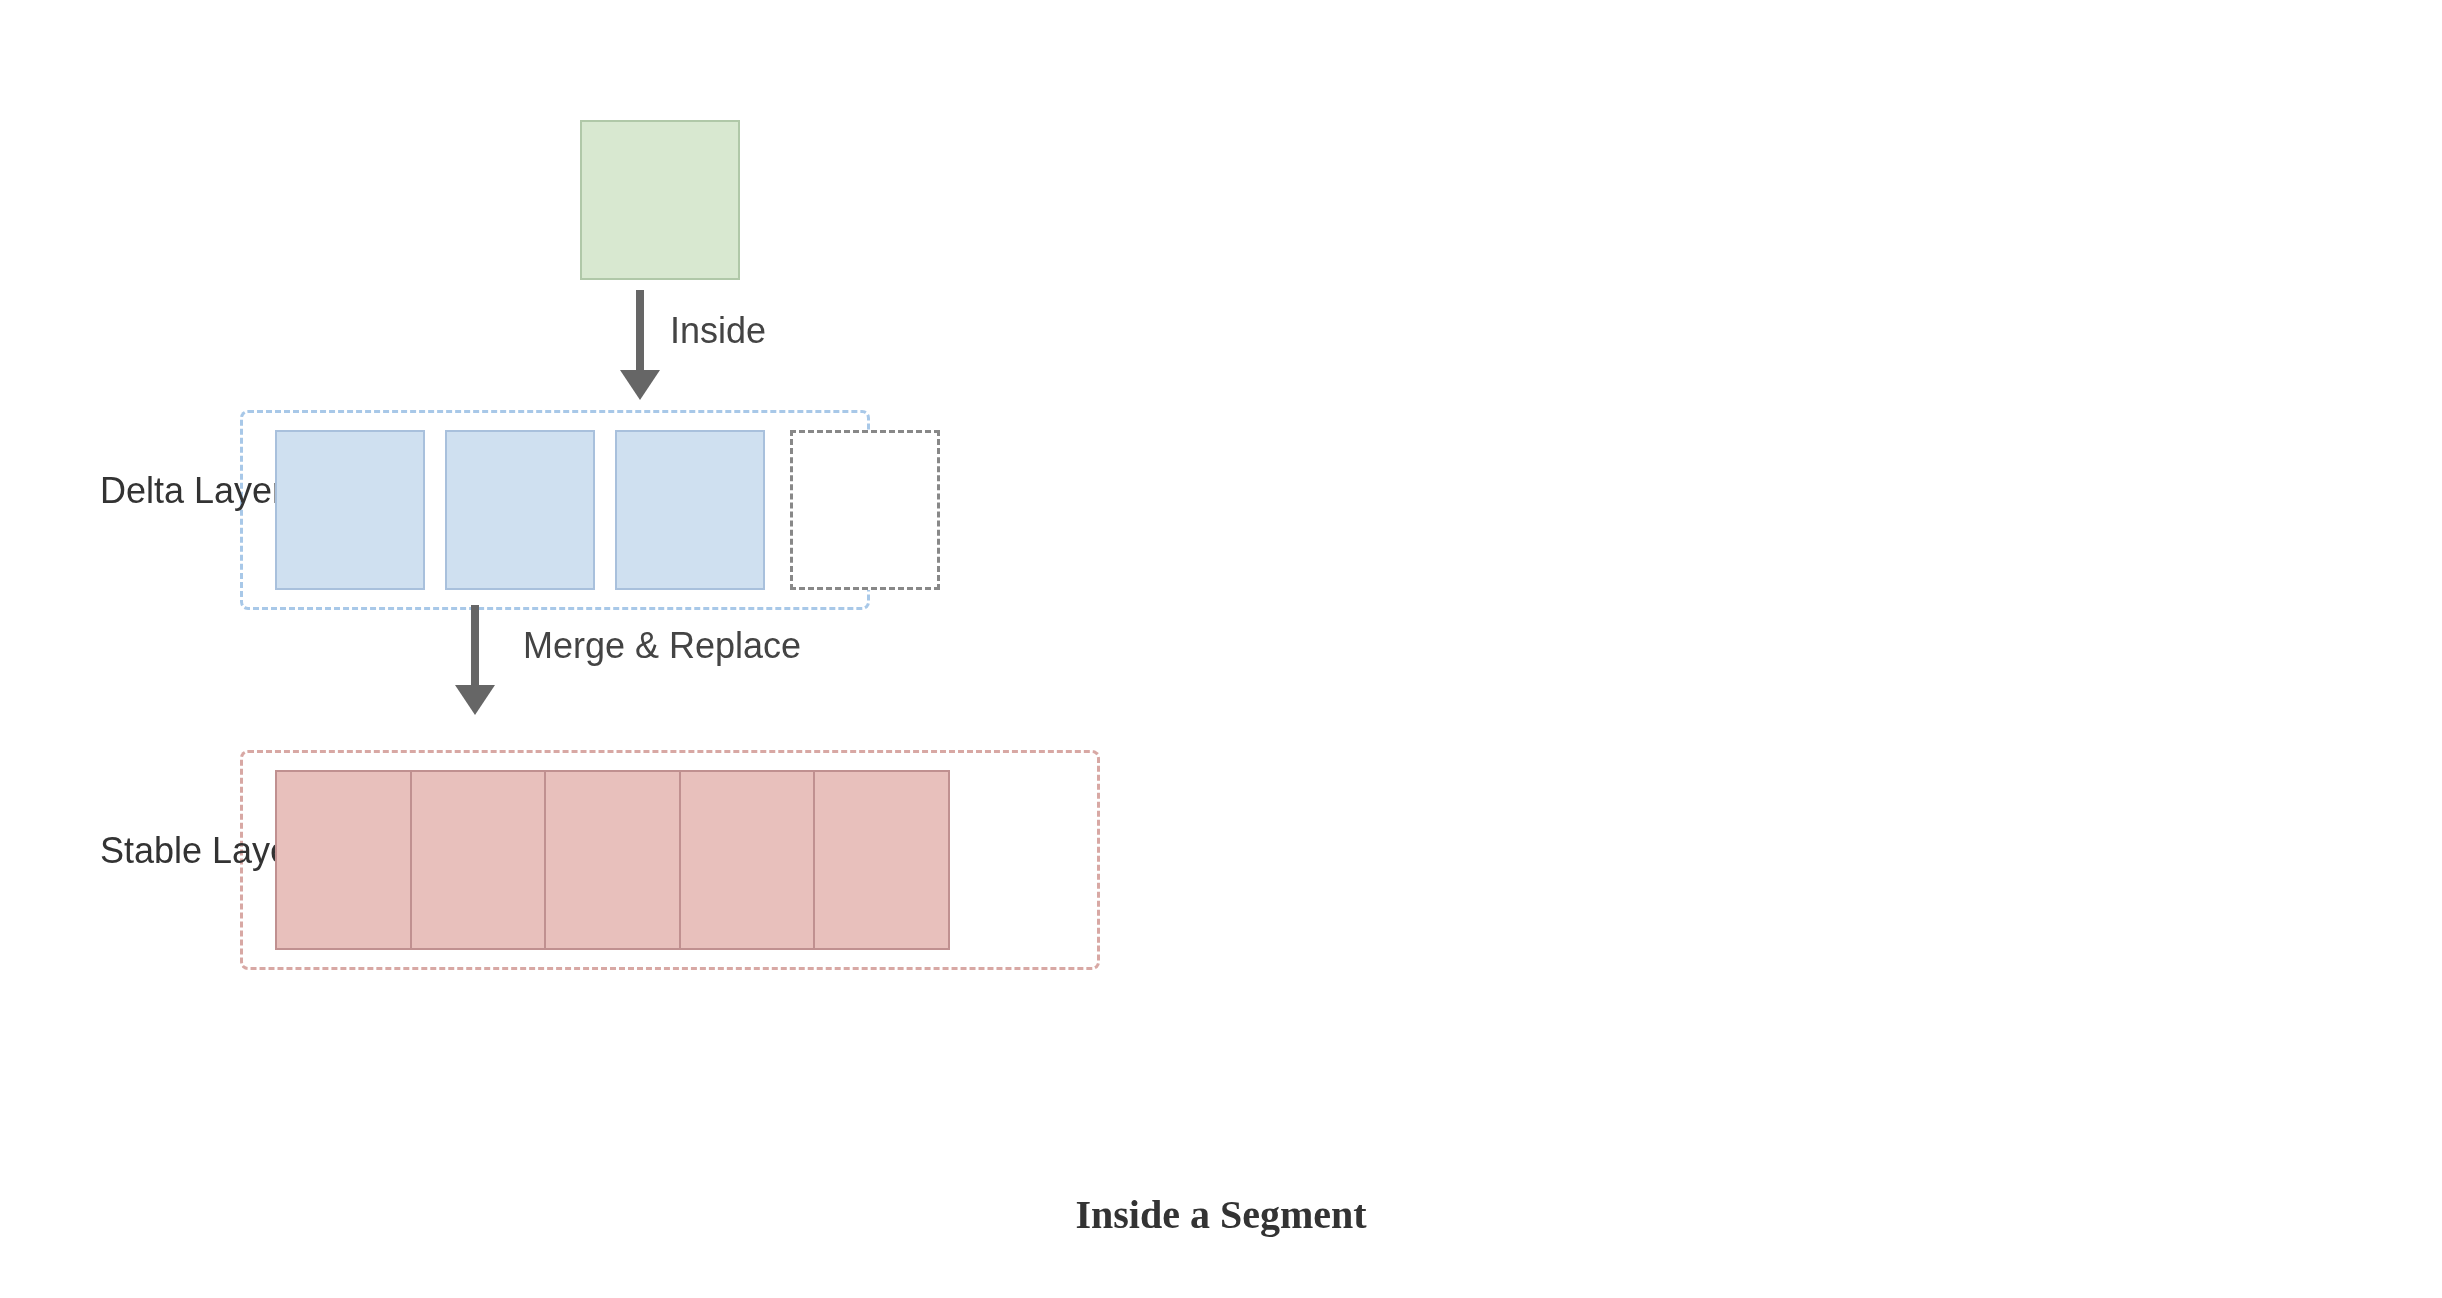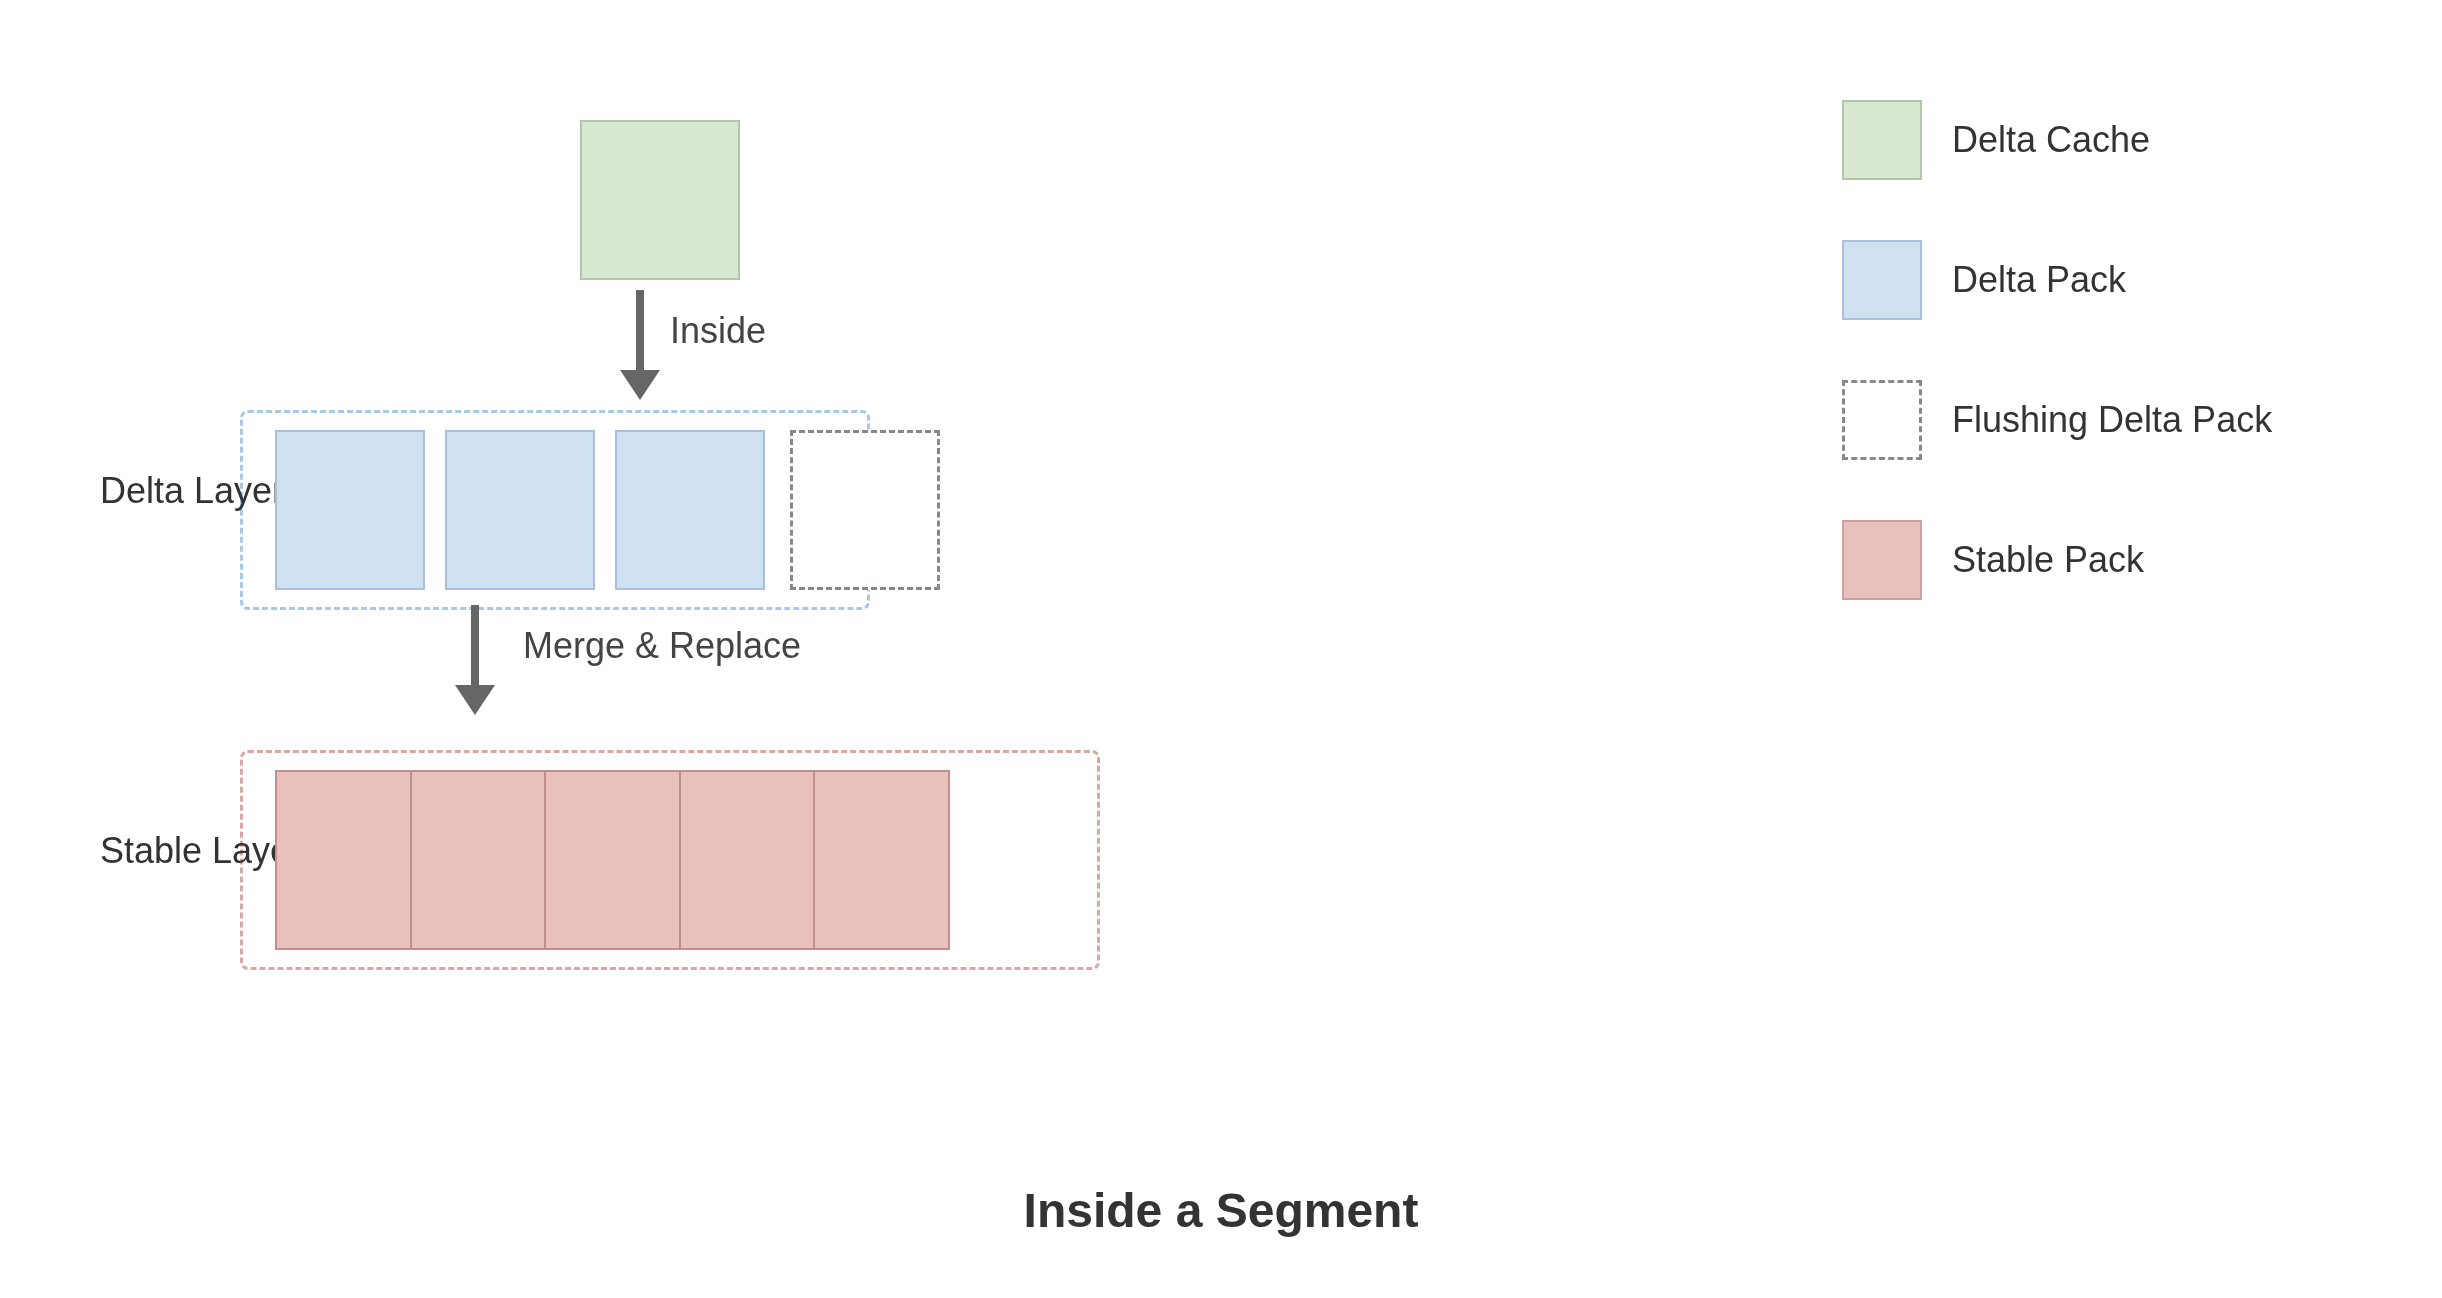--- a/index.html
+++ b/index.html
@@ -237,24 +237,25 @@
     .stable-pack-segment:last-child {
       border-right: none;
     }
 
     
     .page-title {
       position: absolute;
       bottom: 60px;
       left: 50%;
       transform: translateX(-50%);
-      font-size: 48px;
+      font-size: 40px;
       font-weight: bold;
       color: #333;
       white-space: nowrap;
+      font-family: Liberation Serif, serif;
     }
 
   </style>
 </head>
 <body>
 
 <div class="diagram-container">
 
   <div class="main-area">
 
@@ -291,39 +292,16 @@
     <div class="stable-packs-wrapper">
       <div class="stable-pack-segment"></div>
       <div class="stable-pack-segment"></div>
       <div class="stable-pack-segment"></div>
       <div class="stable-pack-segment"></div>
       <div class="stable-pack-segment"></div>
     </div>
 
   </div>
 
-  <div class="legend-area">
-
-    <div class="legend-item">
-      <div class="legend-box legend-delta-cache"></div>
-      <span class="legend-label">Delta Cache</span>
-    </div>
-
-    <div class="legend-item">
-      <div class="legend-box legend-delta-pack"></div>
-      <span class="legend-label">Delta Pack</span>
-    </div>
-
-    <div class="legend-item">
-      <div class="legend-box legend-flushing"></div>
-      <span class="legend-label">Flushing Delta Pack</span>
-    </div>
-
-    <div class="legend-item">
-      <div class="legend-box legend-stable-pack"></div>
-      <span class="legend-label">Stable Pack</span>
-    </div>
-
-  </div>
 
   <div class="page-title">Inside a Segment</div>
 
 </div>
 
 </body></html>

